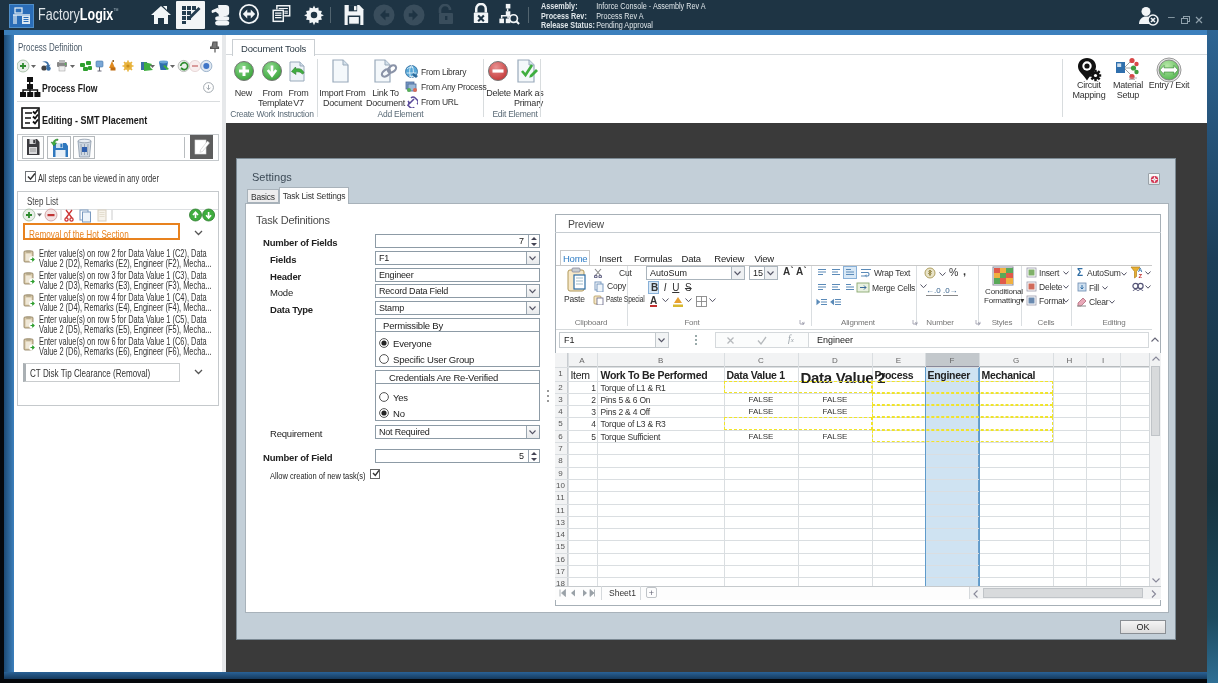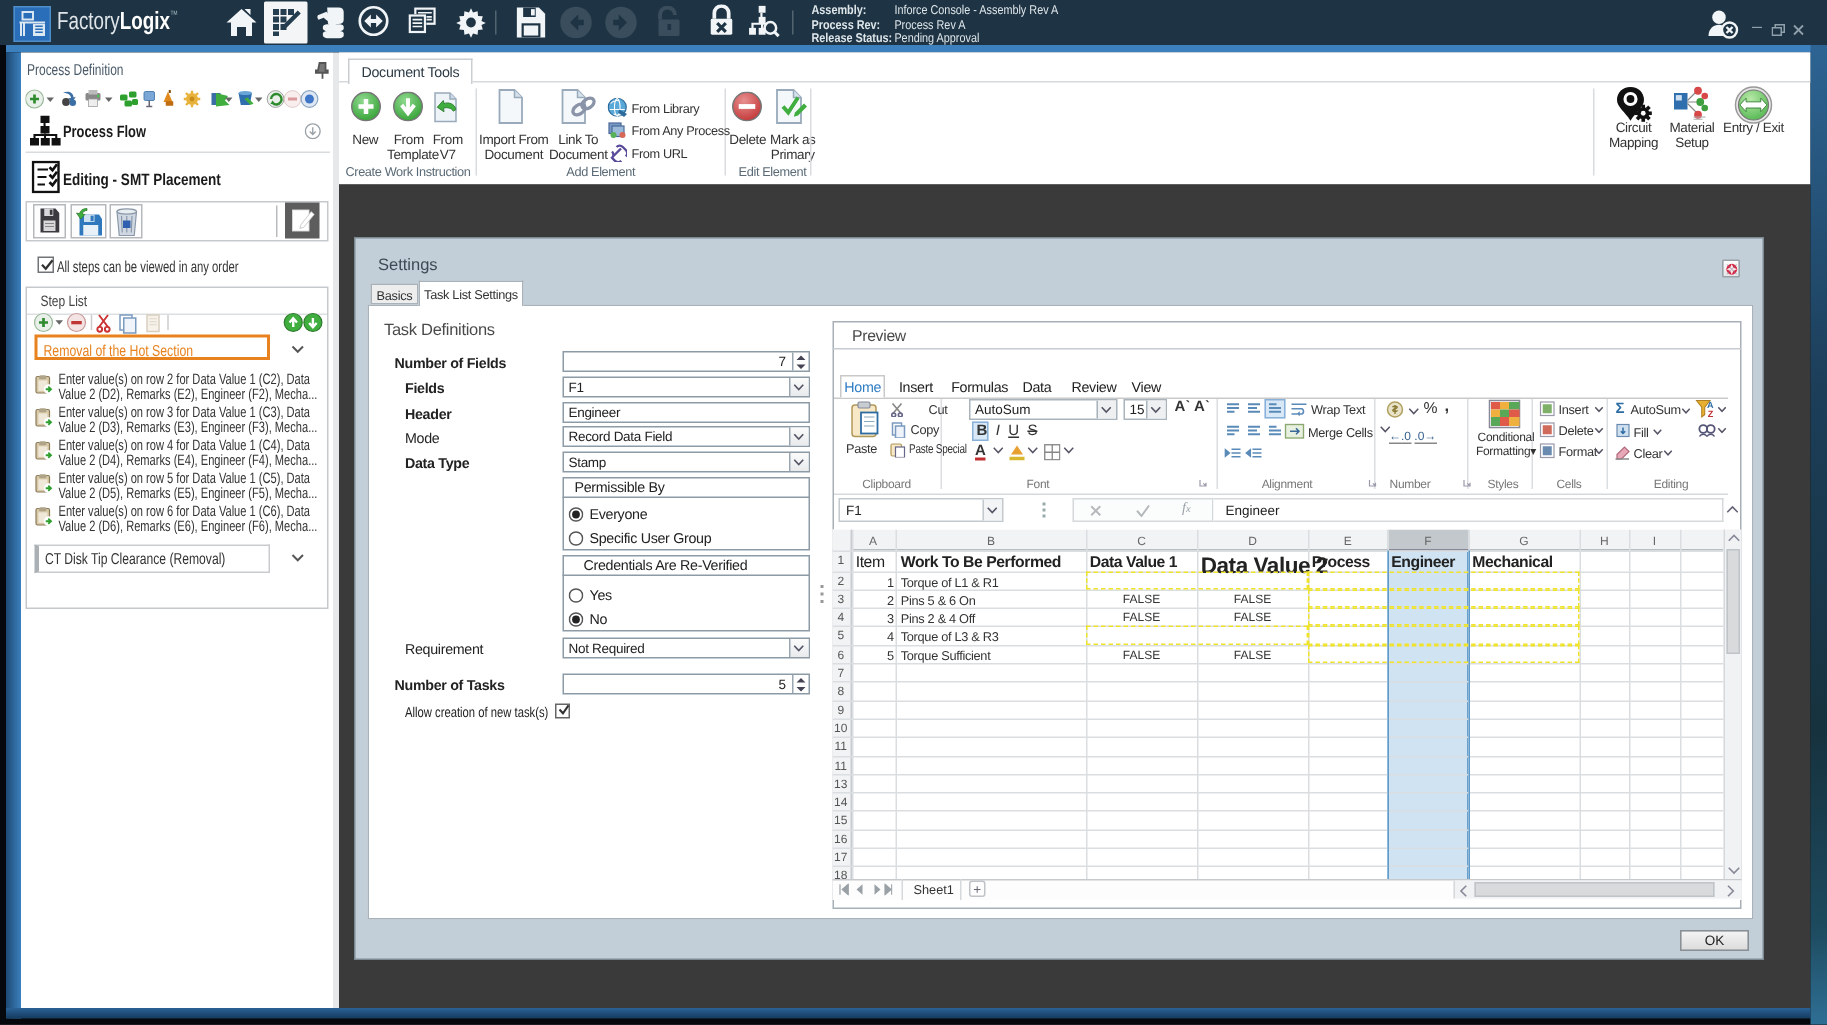--- a/index.html
+++ b/index.html
@@ -503,21 +503,21 @@
     <div id="tab1" class="tab">Basics</div>
     <div id="tab2" class="tab">Task List Settings</div>
     <div id="content">
 <div class="abs" style="left:10px;top:10px;font-size:11px;color:#4a4a4a;letter-spacing:-0.2px">Task Definitions</div>
 <div class="abs" style="left:17px;top:33px;font-size:9.5px;font-weight:bold;color:#222;letter-spacing:-0.2px">Number of Fields</div>
 <div class="abs" style="left:24px;top:50px;font-size:9.5px;font-weight:bold;color:#222;letter-spacing:-0.2px">Fields</div>
 <div class="abs" style="left:24px;top:67px;font-size:9.5px;font-weight:bold;color:#222;letter-spacing:-0.2px">Header</div>
 <div class="abs" style="left:24px;top:83px;font-size:9.5px;font-weight:normal;color:#222;letter-spacing:-0.2px">Mode</div>
 <div class="abs" style="left:24px;top:100px;font-size:9.5px;font-weight:bold;color:#222;letter-spacing:-0.2px">Data Type</div>
 <div class="abs" style="left:24px;top:224px;font-size:9.5px;font-weight:normal;color:#222;letter-spacing:-0.2px">Requirement</div>
-<div class="abs" style="left:17px;top:248px;font-size:9.5px;font-weight:bold;color:#222;letter-spacing:-0.2px">Number of Tasks</div>
+<div class="abs" style="left:17px;top:248px;font-size:9.5px;font-weight:bold;color:#222;letter-spacing:-0.2px">Number of Field</div>
 <div class="abs sq" style="left:24px;top:266px;font-size:9.5px;color:#222;transform:scaleX(0.79)">Allow creation of new task(s)</div>
 <div class="abs" style="left:129px;top:30px;width:165px;height:14px;border:1px solid #8d9ba6;background:#fff"></div>
         <div class="abs" style="left:268px;top:32px;width:10px;font-size:9px;color:#222;text-align:right">7</div>
         <div class="abs" style="left:282px;top:31px;width:11px;height:12px;border-left:1px solid #9aa6b0"></div>
         <svg class="abs" style="left:284px;top:32px" width="8" height="11" viewBox="0 0 8 11">
           <path d="M1 4 l3-3 3 3 Z M1 7 l3 3 3-3 Z" fill="#445"></path>
         </svg>
 <div class="abs" style="left:129px;top:47px;width:165px;height:14px;border:1px solid #8d9ba6;background:#fff"></div>
         <div class="abs" style="left:133px;top:49px;font-size:9px;color:#222;letter-spacing:-0.2px">F1</div>
         <div class="abs" style="left:280px;top:48px;width:13px;height:12px;border-left:1px solid #9aa6b0;background:linear-gradient(180deg,#fbfbfb,#e8eaec)"></div>

